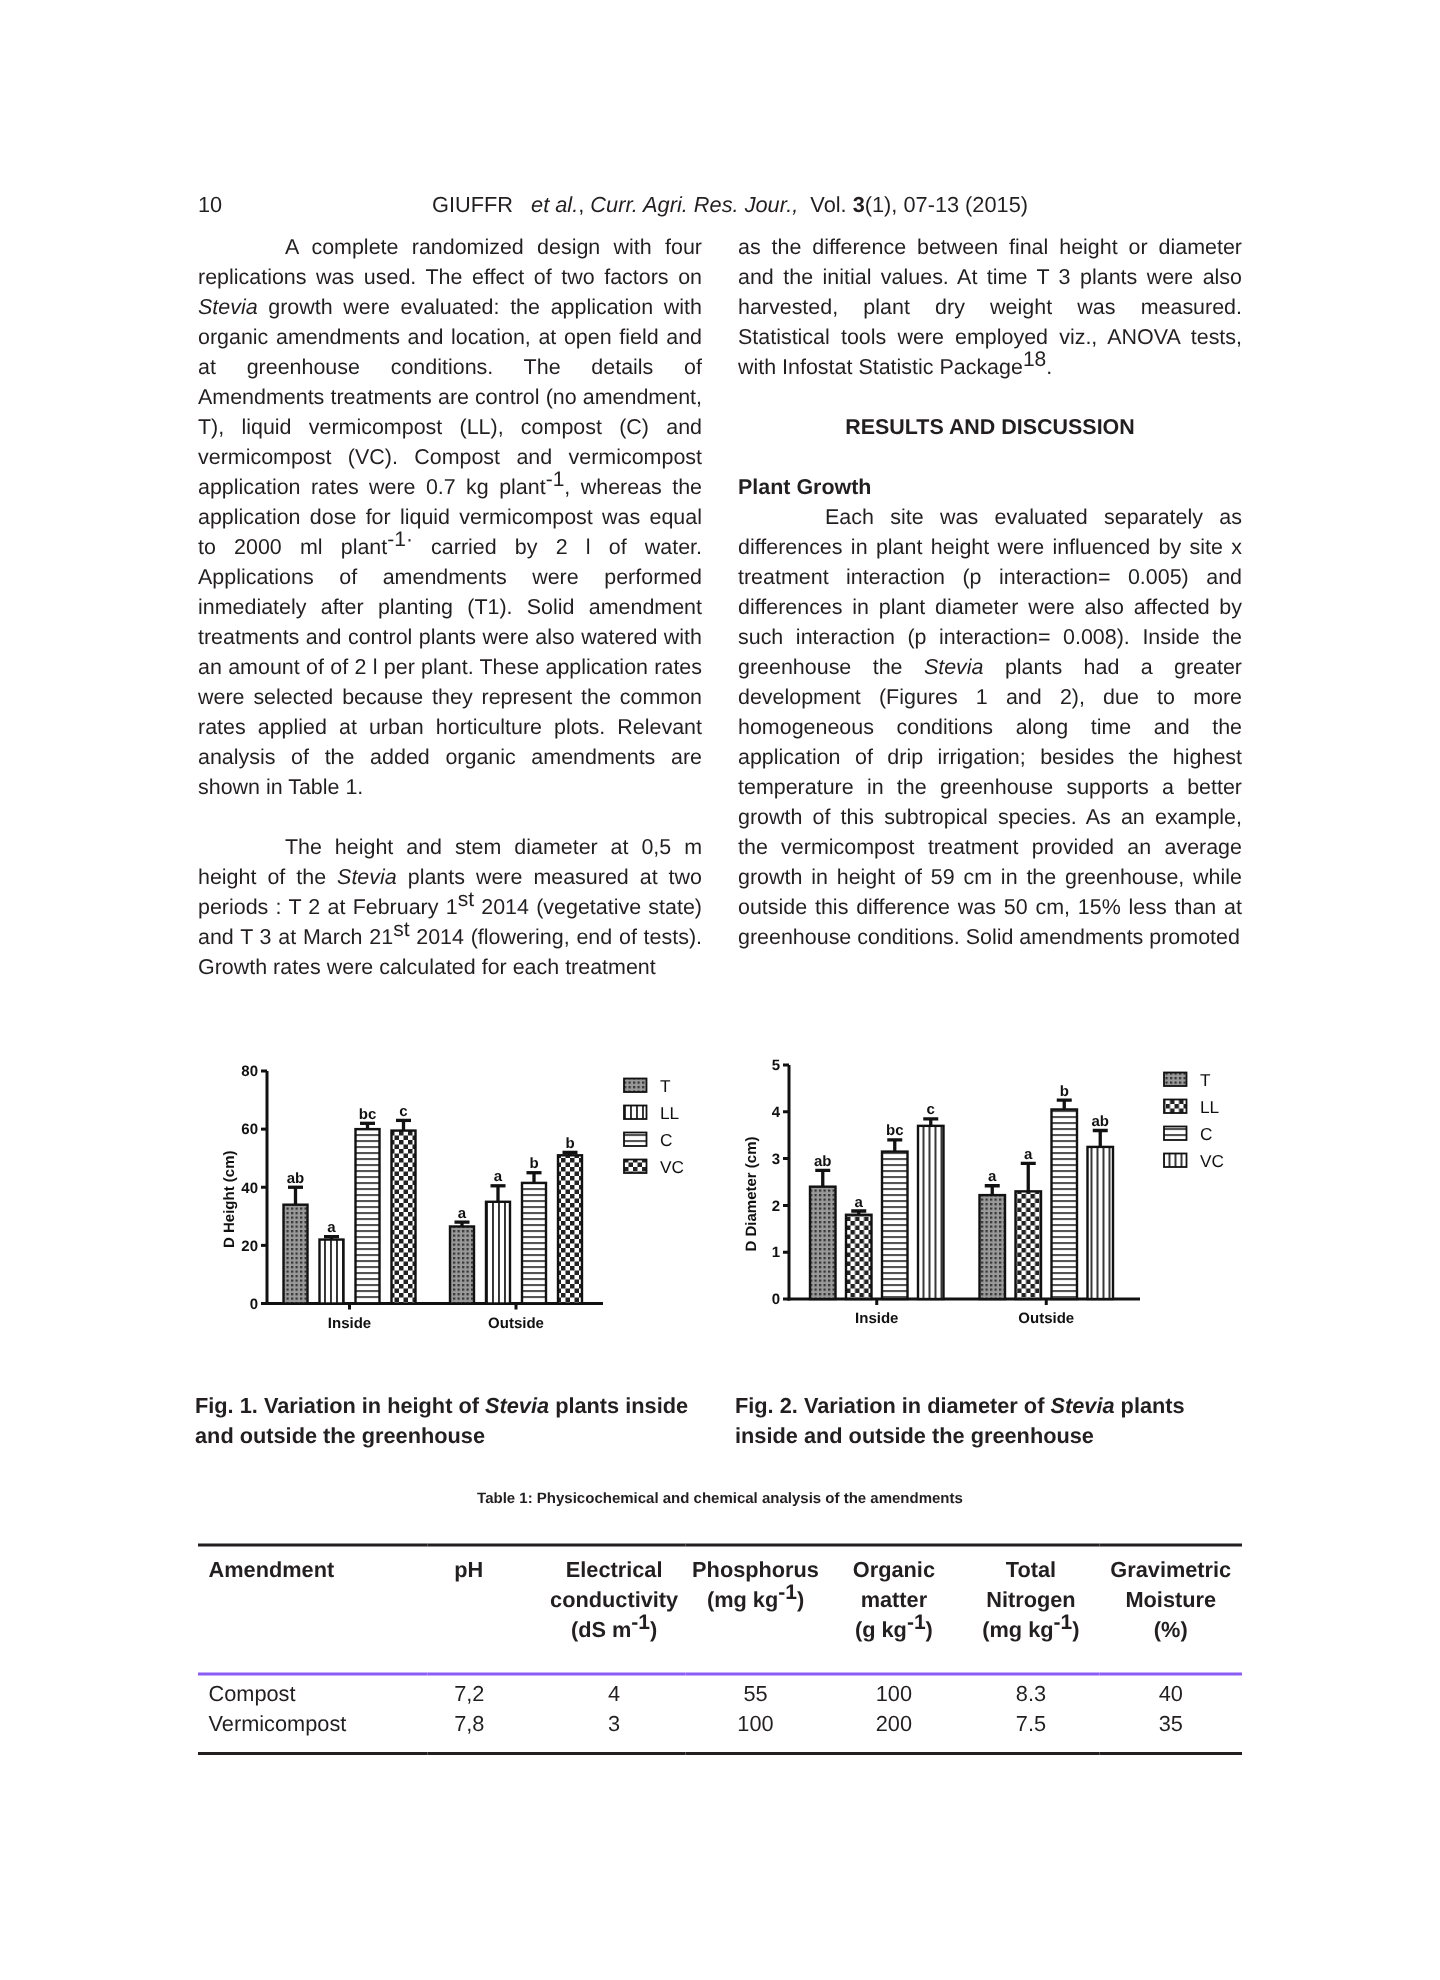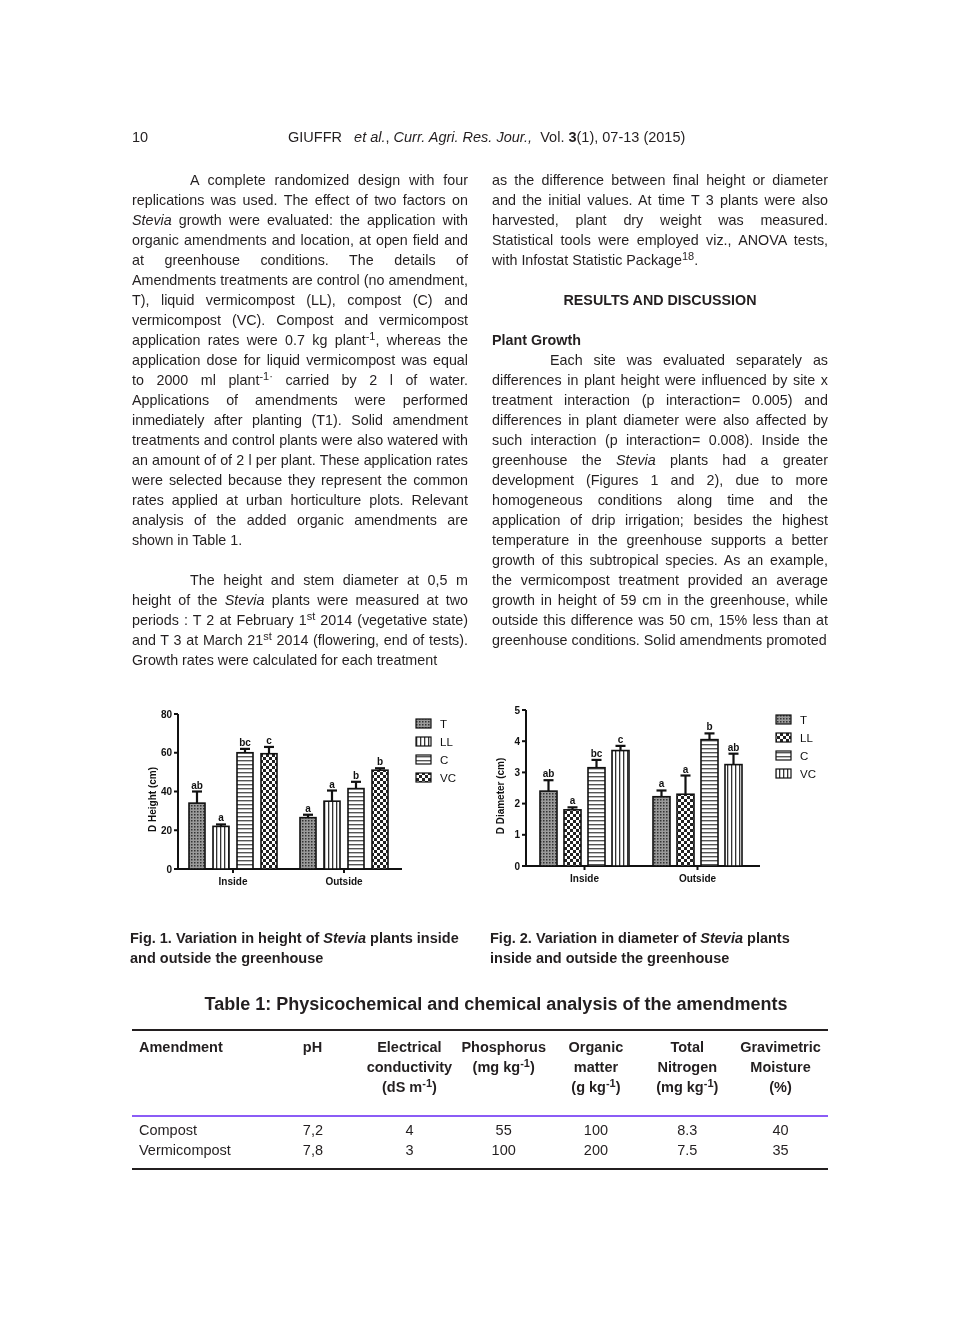--- a/index.html
+++ b/index.html
@@ -1,34 +1,34 @@
 <!DOCTYPE html>
 <html><head>
 <meta charset="utf-8">
 <style>
   html, body { margin: 0; padding: 0; background: #ffffff; }
   body { width: 960px; height: 1320px; position: relative; overflow: hidden; color: #231f20;
          font-family: "Liberation Sans", sans-serif; }
   .running-head { position: absolute; top: 129px; left: 132px; width: 700px; height: 20px; font-size: 14.5px; }
   .running-head .pnum { position: absolute; left: 0; top: 0; }
   .running-head .cite { position: absolute; left: 156px; top: 0; white-space: nowrap; }
-  .col { position: absolute; top: 170px; width: 336px; font-size: 14.3px; line-height: 20px; text-align: justify; }
+  .col { position: absolute; top: 155px; width: 336px; font-size: 14.3px; line-height: 20px; text-align: justify; }
   .col.left { left: 132px; }
   .col.right { left: 492px; }
   .col p { margin: 0; }
   .indent { text-indent: 58px; }
   .gap { height: 20px; }
   .sec-head { text-align: center; font-weight: bold; margin: 0; }
   .sub-head { font-weight: bold; margin: 0; }
-  sup { font-size: 11px; line-height: 0; vertical-align: 5px; }
+  sup { font-size: 14px; line-height: 0; vertical-align: 5px; }
   i { font-style: italic; }
   .fig { position: absolute; }
   .fig svg text { font-family: "Liberation Sans", sans-serif; }
   .caption { position: absolute; width: 340px; text-align: left; font-weight: bold; font-size: 14.5px; line-height: 20px; }
-  .table-title { position: absolute; top: 994px; left: 148px; width: 696px; text-align: center; font-weight: bold; font-size: 18px; }
+  .table-title { position: absolute; top: 994px; left: 132px; width: 696px; text-align: center; font-weight: bold; font-size: 10px; }
   table.data { position: absolute; top: 1029px; left: 132px; width: 696px; border-collapse: collapse; font-size: 14.5px; }
   table.data thead tr { border-top: 2px solid #231f20; border-bottom: 2px solid #8b5cf6; }
   table.data tbody { border-bottom: 2px solid #231f20; }
   table.data th { font-weight: bold; vertical-align: top; padding: 6px 0 18px 0; line-height: 20px; text-align: center; }
   table.data th.left { text-align: left; padding-left: 7px; }
   table.data td { text-align: center; line-height: 20px; padding: 0; }
   table.data td.left { text-align: left; padding-left: 7px; }
   table.data tbody tr:first-child td { padding-top: 3px; margin-top: 48px; }
   table.data tbody tr:last-child td { padding-bottom: 8px; }
 </style>

